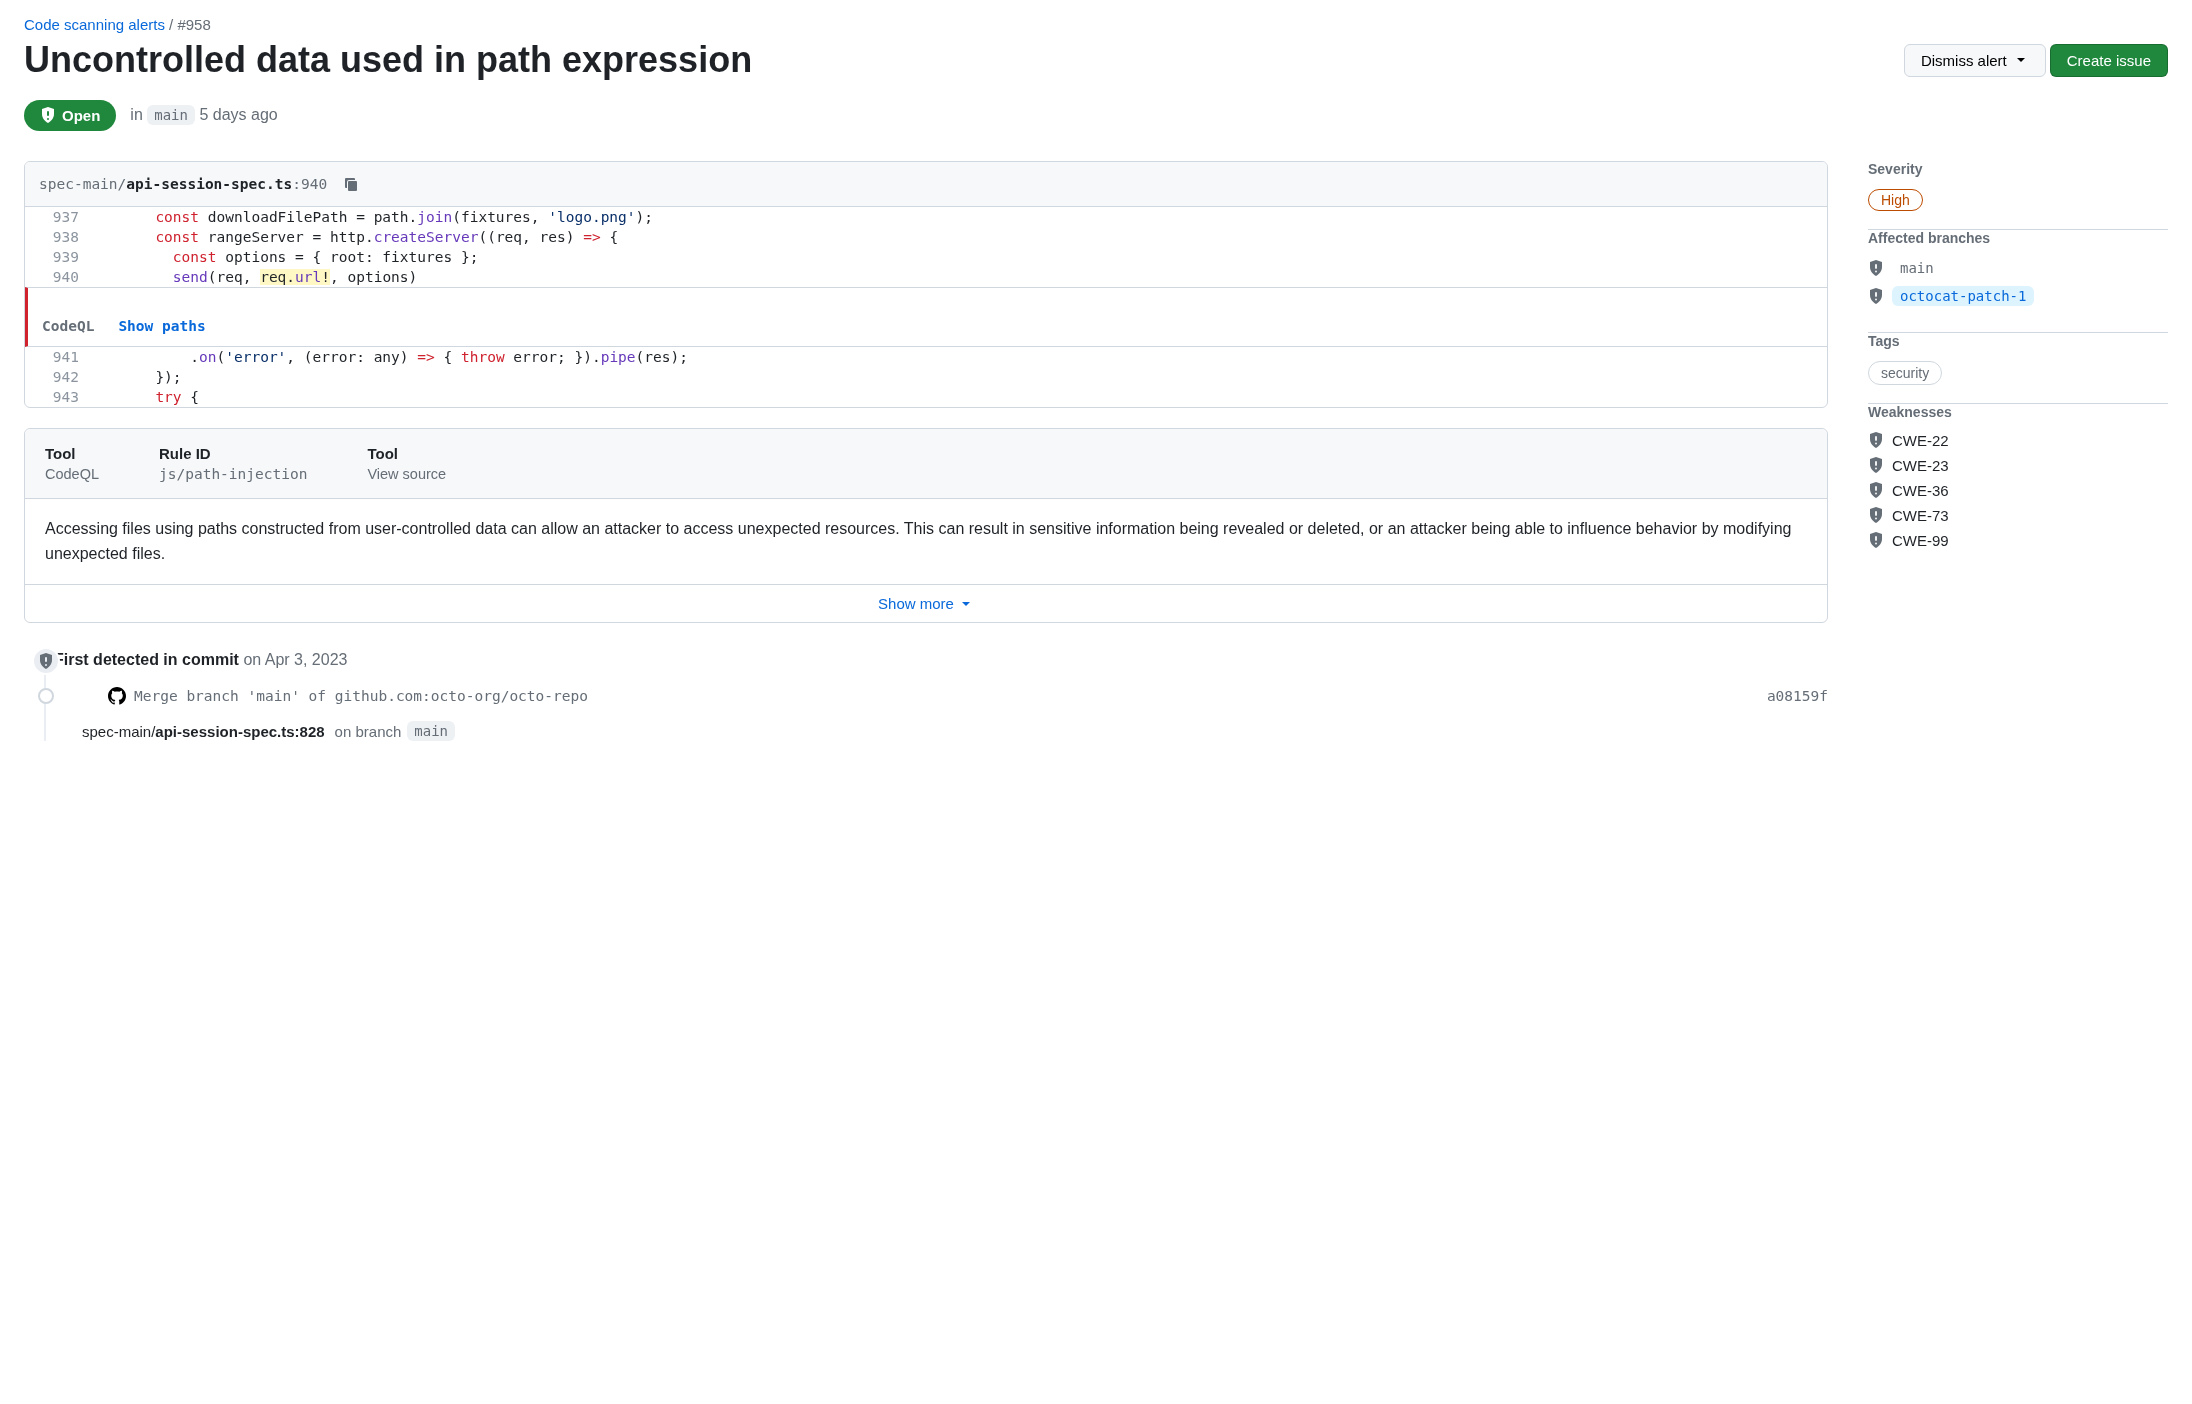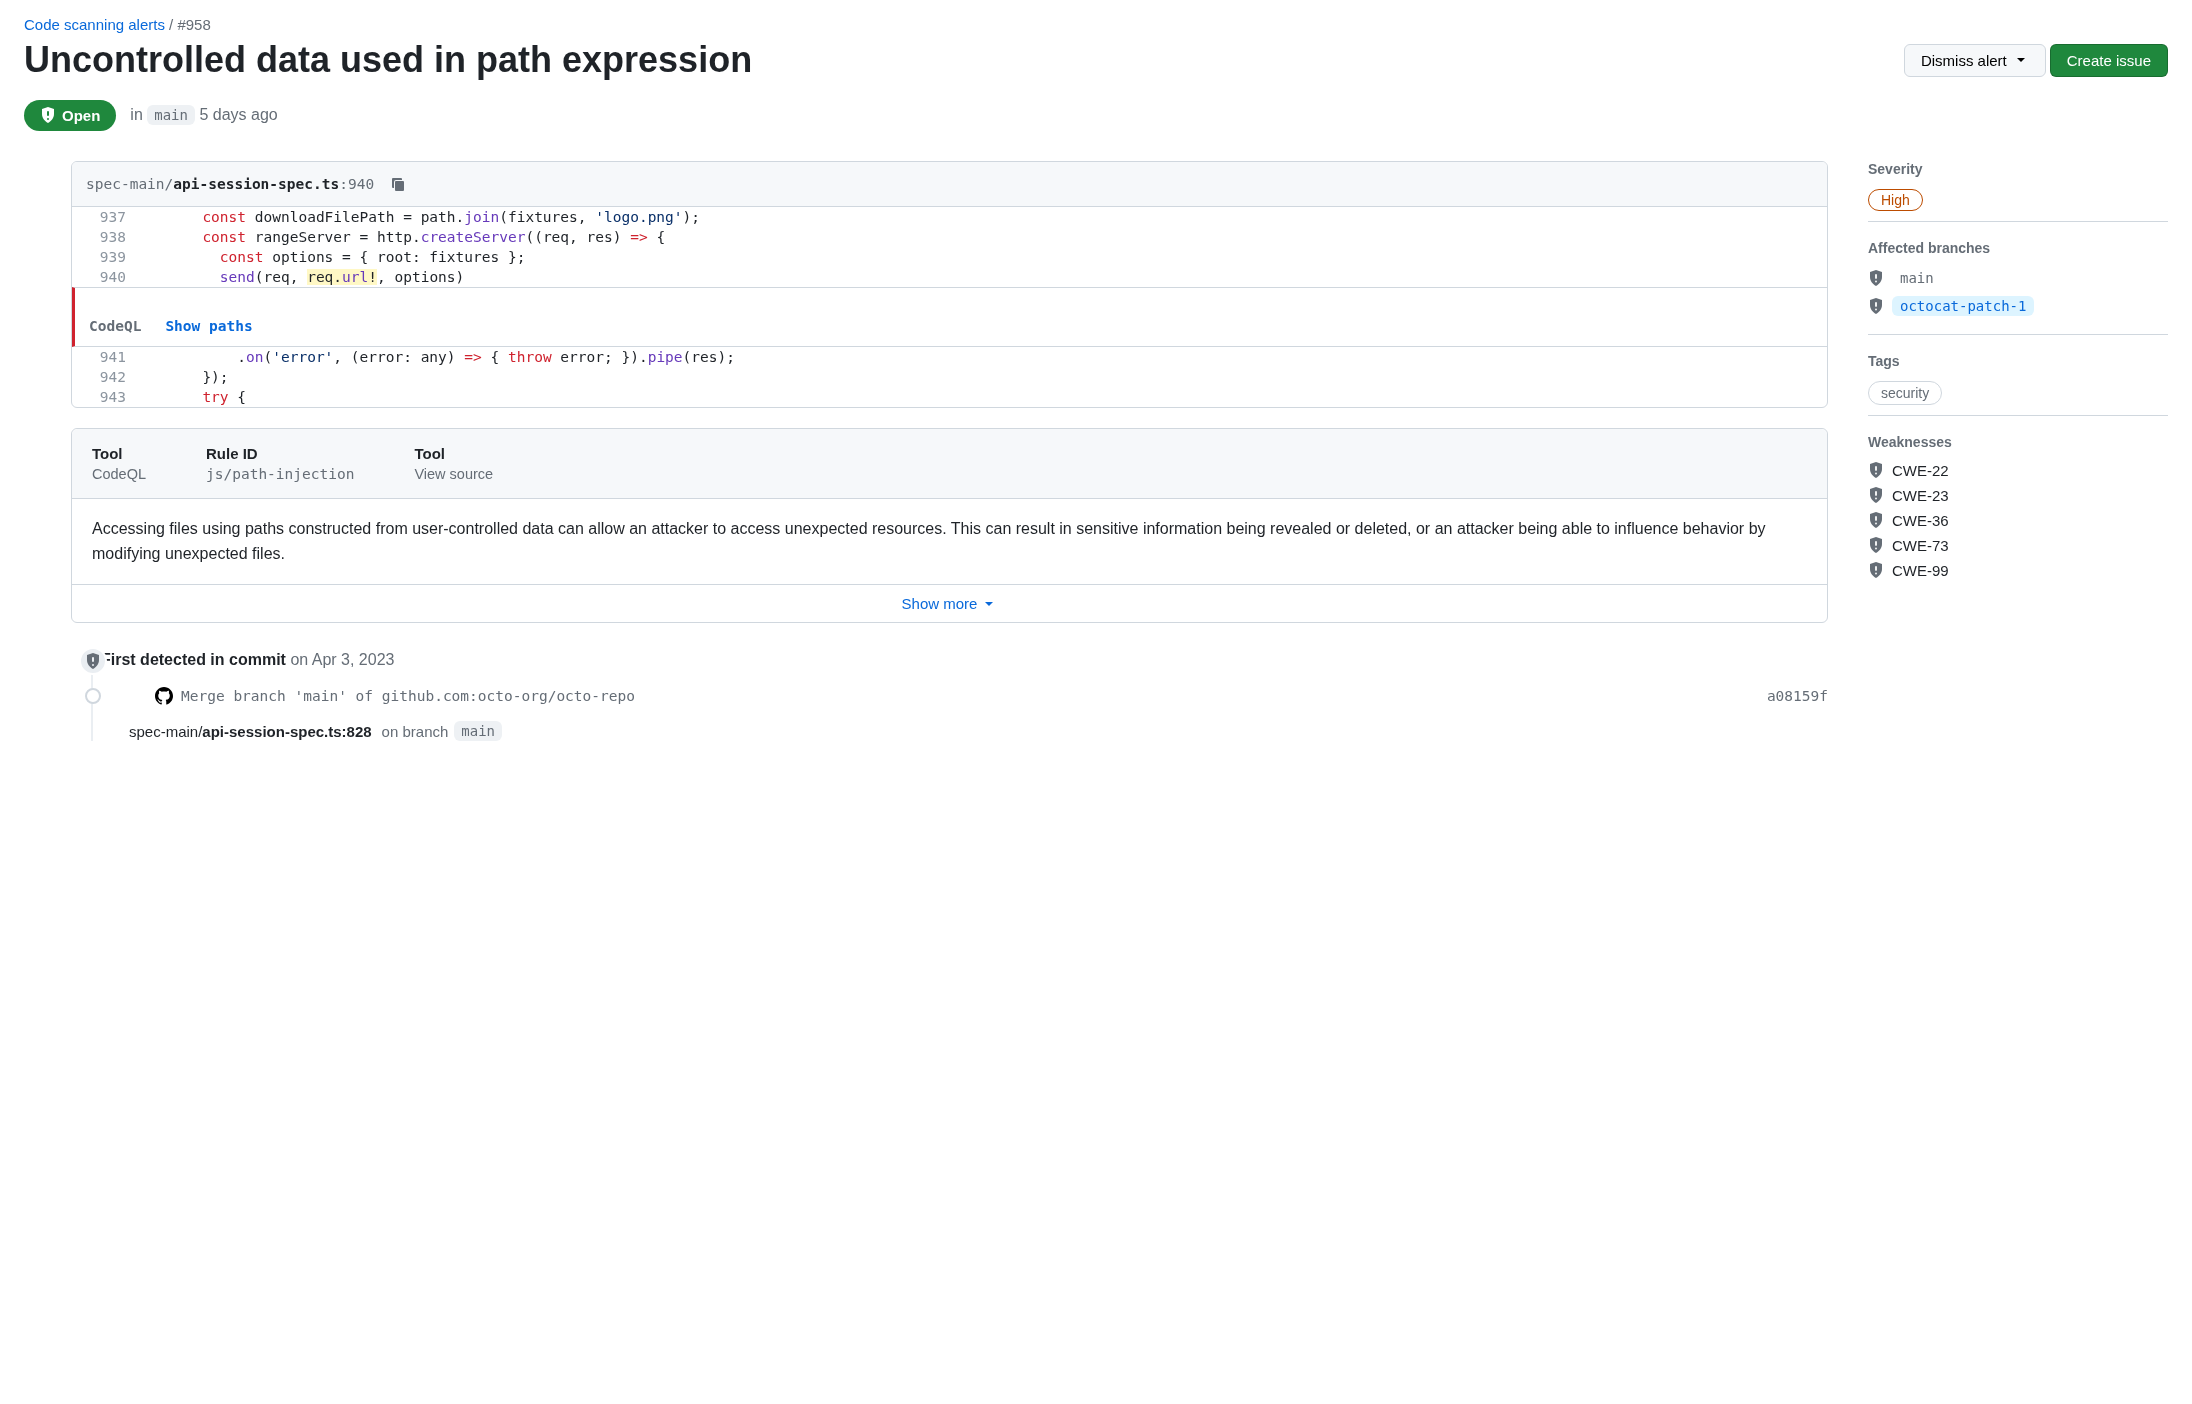--- a/index.html
+++ b/index.html
@@ -33,21 +33,21 @@
   .btn { display: inline-flex; align-items: center; gap: 6px; padding: 7px 16px; font-size: 15px; font-weight: 500; border: 1px solid var(--color-border); border-radius: 6px; background: var(--color-neutral-bg); cursor: pointer; }
   .btn.primary { background: var(--color-success); color: #fff; border-color: rgba(0,0,0,0.2); }
 
   .status-row { display: flex; align-items: center; gap: 14px; margin-bottom: 30px; }
   .state-badge { display: inline-flex; align-items: center; gap: 6px; background: var(--color-success); color: #fff; padding: 7px 16px; border-radius: 999px; font-weight: 600; font-size: 15px; }
   .state-badge svg { fill: #fff; }
   .status-text { color: var(--color-muted); font-size: 16px; }
   .branch-chip, .mono-chip { font-family: var(--mono); background: #eef1f4; color: var(--color-muted); padding: 2px 7px; border-radius: 6px; font-size: 14px; }
 
   .layout { display: flex; gap: 40px; align-items: flex-start;}
-  .main-col { flex: 1; min-width: 0; margin-left: 47px; }
+  .main-col { flex: 1; min-width: 0; }
   .side-col { width: 300px; flex: 0 0 auto; }
 
   .code-box { border: 1px solid var(--color-border); border-radius: 6px; overflow: hidden; margin-bottom: 20px; }
   .code-file-hdr { display: flex; align-items: center; gap: 12px; padding: 10px 14px; border-bottom: 1px solid var(--color-border); background: var(--color-neutral-bg); font-family: var(--mono); font-size: 14.5px; }
   .code-file-hdr .dir { color: var(--color-muted); }
   .code-file-hdr .file { font-weight: 600; }
   .ghost-btn { display: inline-flex; background: none; border: none; cursor: pointer; padding: 4px; color: var(--color-muted); }
 
   .code-table { width: 100%; border-collapse: collapse; font-family: var(--mono); font-size: 14.5px; }
   .code-table td.gutter { width: 70px; text-align: right; padding: 2px 16px; color: #8c959f; user-select: none; vertical-align: top; }
@@ -82,21 +82,21 @@
   .tl-title .date { color: var(--color-muted); }
   .tl-commit { padding-left: 28px; }
   .tl-commit-row { display: flex; align-items: center; gap: 8px; font-family: var(--mono); font-size: 14.5px; color: var(--color-muted); padding-left: 26px; }
   .tl-commit-row .sha { margin-left: auto; font-family: var(--mono); color: var(--color-muted); }
   .tl-commit-row .avatar { width: 18px; height: 18px; display: inline-flex; }
   .tl-commit-path { margin-top: 16px; font-size: 15px; display:flex; align-items:center; gap:6px; }
   .tl-commit-path .path-dir { font-family: var(--sans); }
   .tl-commit-path b { font-family: var(--sans); }
   .tl-commit-path .onb { color: var(--color-muted); margin-left: 4px;}
 
-  .side-sec { padding-bottom: 10px; margin-bottom: 18px; border-bottom: 1px solid var(--color-border); }
+  .side-sec { padding-bottom: 18px; border-bottom: 1px solid var(--color-border); }
   .side-sec:last-child { border-bottom: none; }
   .side-sec h4 { margin: 0 0 12px 0; font-size: 14px; font-weight: 600; color: var(--color-muted); }
   .sev-pill { display: inline-block; border: 1px solid var(--color-danger); color: var(--color-danger); padding: 2px 12px; border-radius: 999px; font-weight: 500; font-size: 14px; }
   .branch-row { display: flex; align-items: center; gap: 8px; margin-bottom: 8px; fill: var(--color-muted); }
   .branch-row .chip { font-family: var(--mono); color: var(--color-muted); padding: 2px 8px; border-radius: 6px; font-size: 14px; }
   .branch-row .chip.active { background: #ddf4ff; color: #0969da; }
   .tag-pill { display: inline-block; border: 1px solid var(--color-border); color: var(--color-muted); padding: 3px 12px; border-radius: 999px; font-size: 14px; }
   .weak-row { display: flex; align-items: center; gap: 8px; margin-bottom: 8px; fill: var(--color-muted); font-size: 15px; cursor: pointer; }
 
   svg.icon { width: 16px; height: 16px; }

